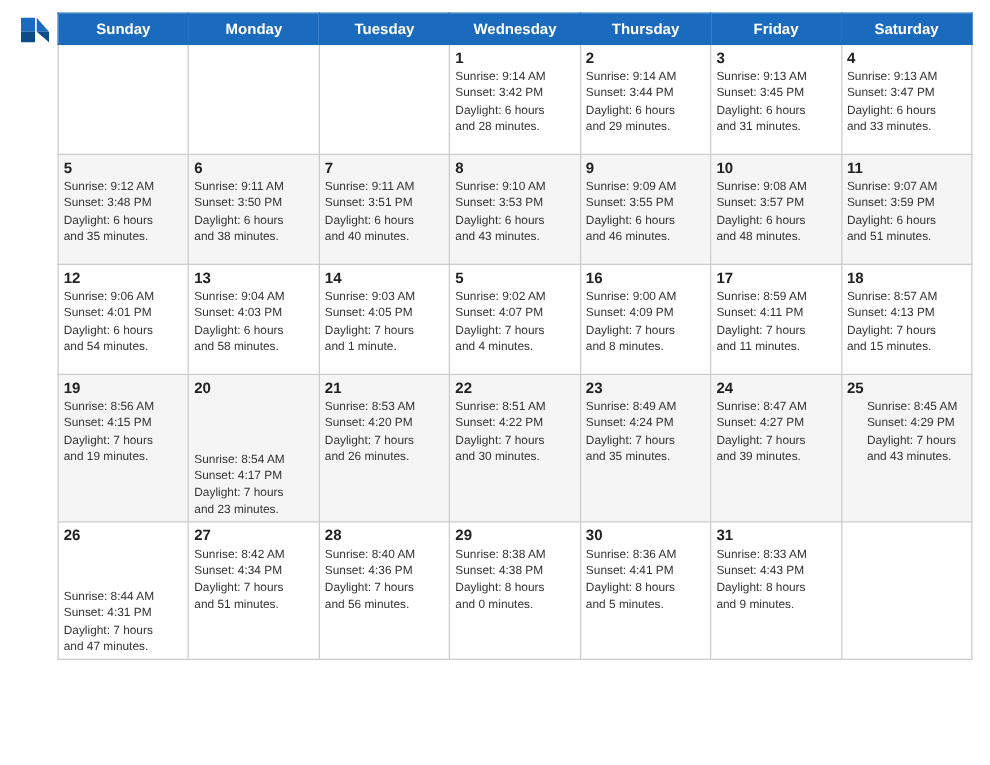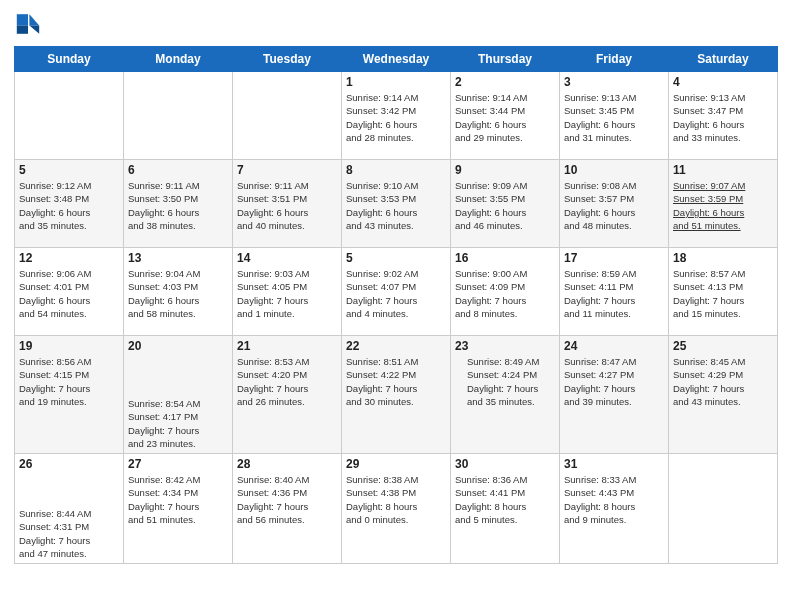--- a/index.html
+++ b/index.html
@@ -9,21 +9,21 @@
       background: #fff;
       font-family: Arial, sans-serif;
       font-size: 11px;
       overflow: hidden;
     }
     .page {
       width: 792px;
       height: 460px;
       padding: 10px 14px 10px 14px;
       display: flex;
-      flex-direction: column;
+      flex-direction: row;
     }
     .header {
       display: flex;
       justify-content: space-between;
       align-items: flex-start;
       margin-bottom: 8px;
     }
     .logo {
       display: flex;
       align-items: center;
@@ -209,21 +209,21 @@
           </td>
           <td>
             <span class="day-num">10</span>
             <div class="day-info" style="white-space: pre-line;">Sunrise: 9:08 AM
 Sunset: 3:57 PM
 Daylight: 6 hours
 and 48 minutes.</div>
           </td>
           <td>
             <span class="day-num">11</span>
-            <div class="day-info" style="white-space: pre-line; text-decoration: underline;">Sunrise: 9:07 AM
+            <div class="day-info" style="white-space: pre-line;">Sunrise: 9:07 AM
 Sunset: 3:59 PM
 Daylight: 6 hours
 and 51 minutes.</div>
           </td>
         </tr>
         <tr>
           <td>
             <span class="day-num">12</span>
             <div class="day-info" style="white-space: pre-line;">Sunrise: 9:06 AM
 Sunset: 4:01 PM
@@ -297,35 +297,35 @@
           </td>
           <td>
             <span class="day-num">22</span>
             <div class="day-info" style="white-space: pre-line;">Sunrise: 8:51 AM
 Sunset: 4:22 PM
 Daylight: 7 hours
 and 30 minutes.</div>
           </td>
           <td>
             <span class="day-num">23</span>
-            <div class="day-info" style="white-space: pre-line; margin-left: 12px;">Sunrise: 8:49 AM
+            <div class="day-info" style="white-space: pre-line;">Sunrise: 8:49 AM
 Sunset: 4:24 PM
 Daylight: 7 hours
 and 35 minutes.</div>
           </td>
           <td>
             <span class="day-num">24</span>
             <div class="day-info" style="white-space: pre-line;">Sunrise: 8:47 AM
 Sunset: 4:27 PM
 Daylight: 7 hours
 and 39 minutes.</div>
           </td>
           <td>
             <span class="day-num">25</span>
-            <div class="day-info" style="white-space: pre-line;">Sunrise: 8:45 AM
+            <div class="day-info" style="white-space: pre-line; margin-left: 16px;">Sunrise: 8:45 AM
 Sunset: 4:29 PM
 Daylight: 7 hours
 and 43 minutes.</div>
           </td>
         </tr>
         <tr>
           <td>
             <span class="day-num">26</span>
             <div class="day-info" style="white-space: pre-line; margin-top: 36px;">Sunrise: 8:44 AM
 Sunset: 4:31 PM

